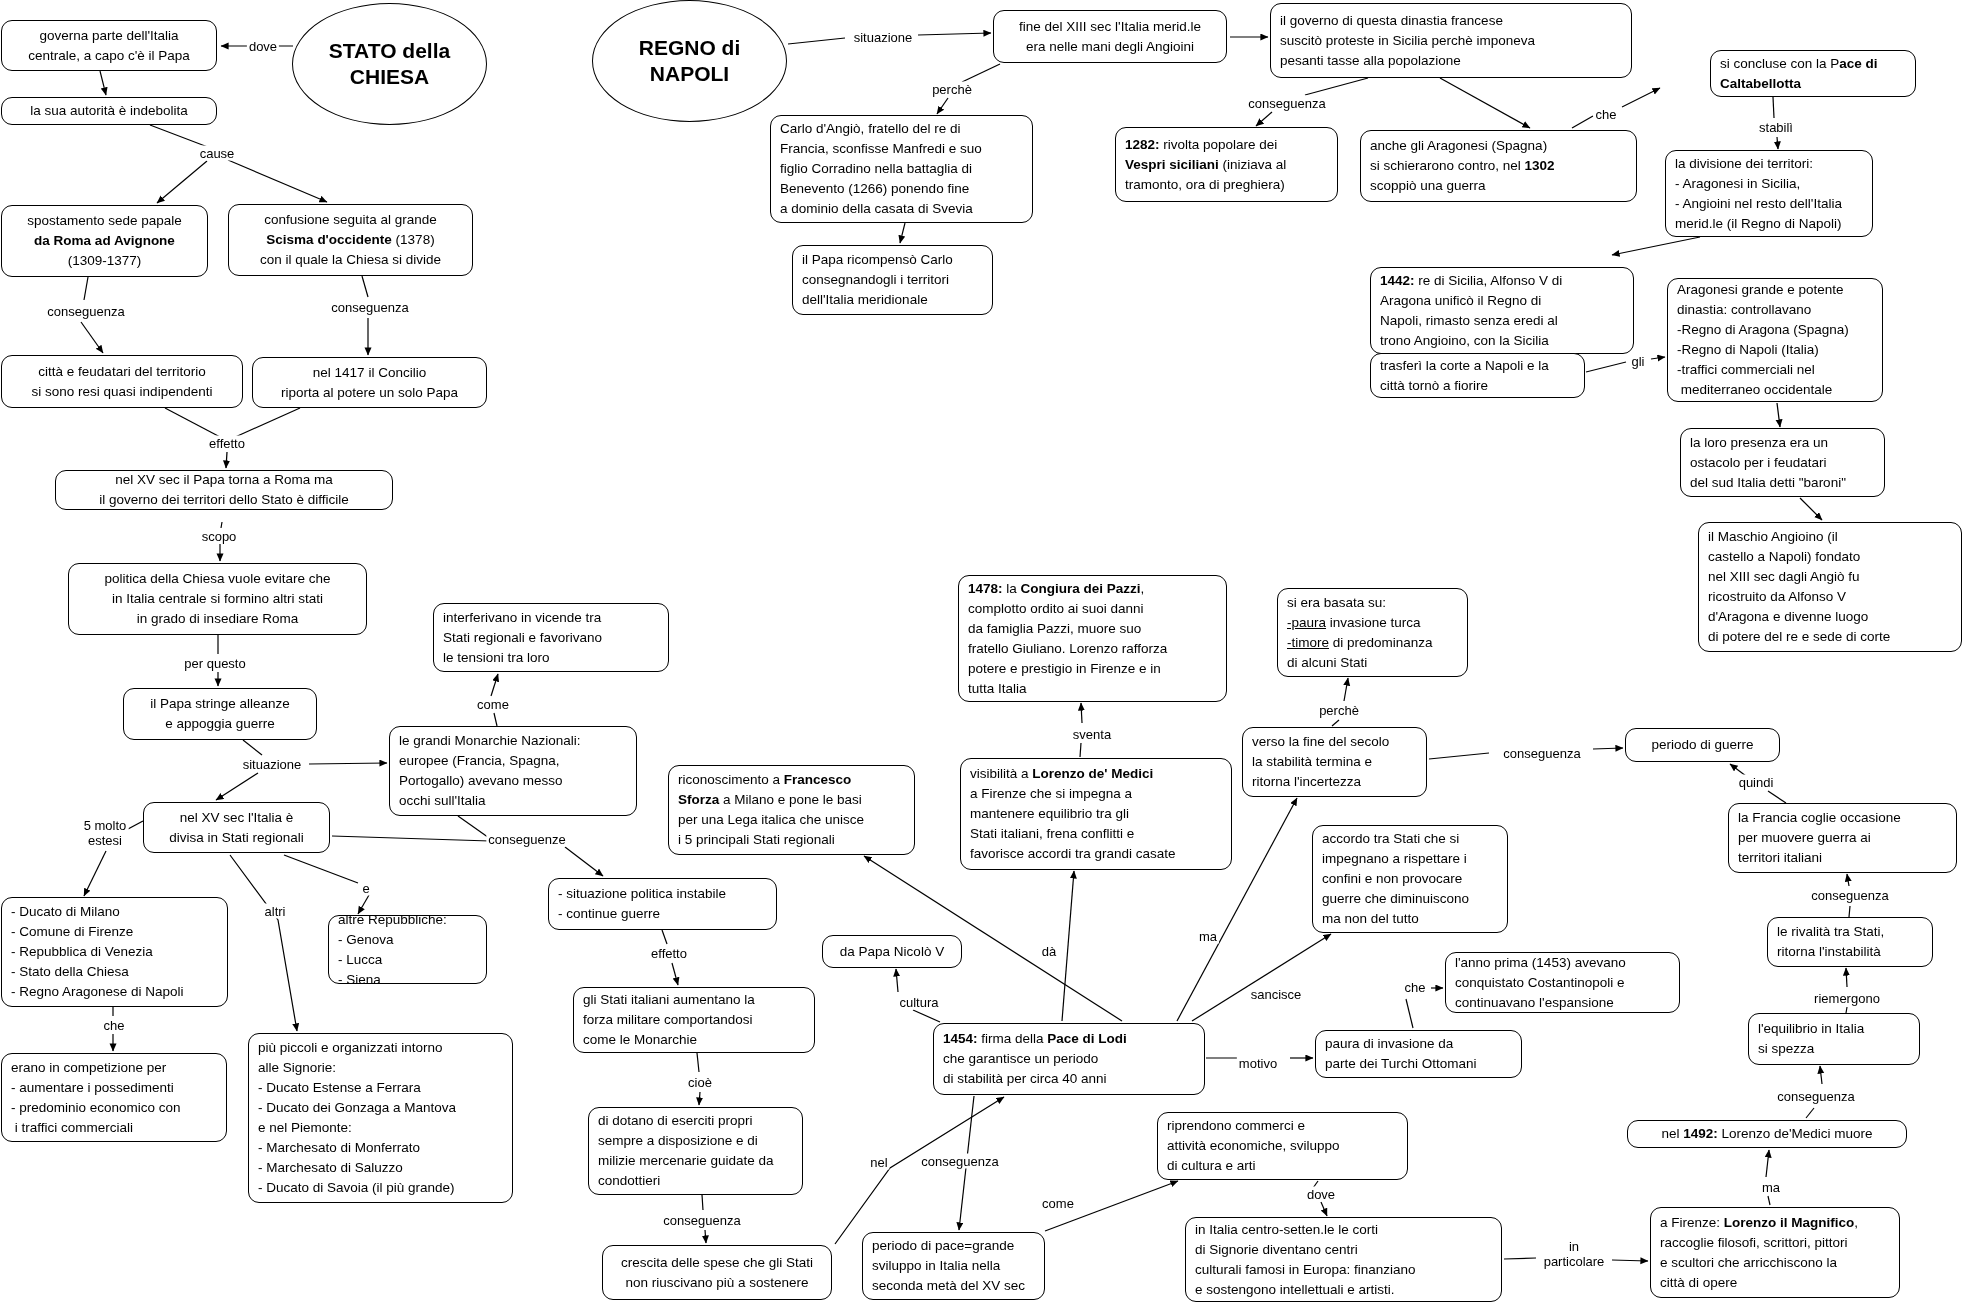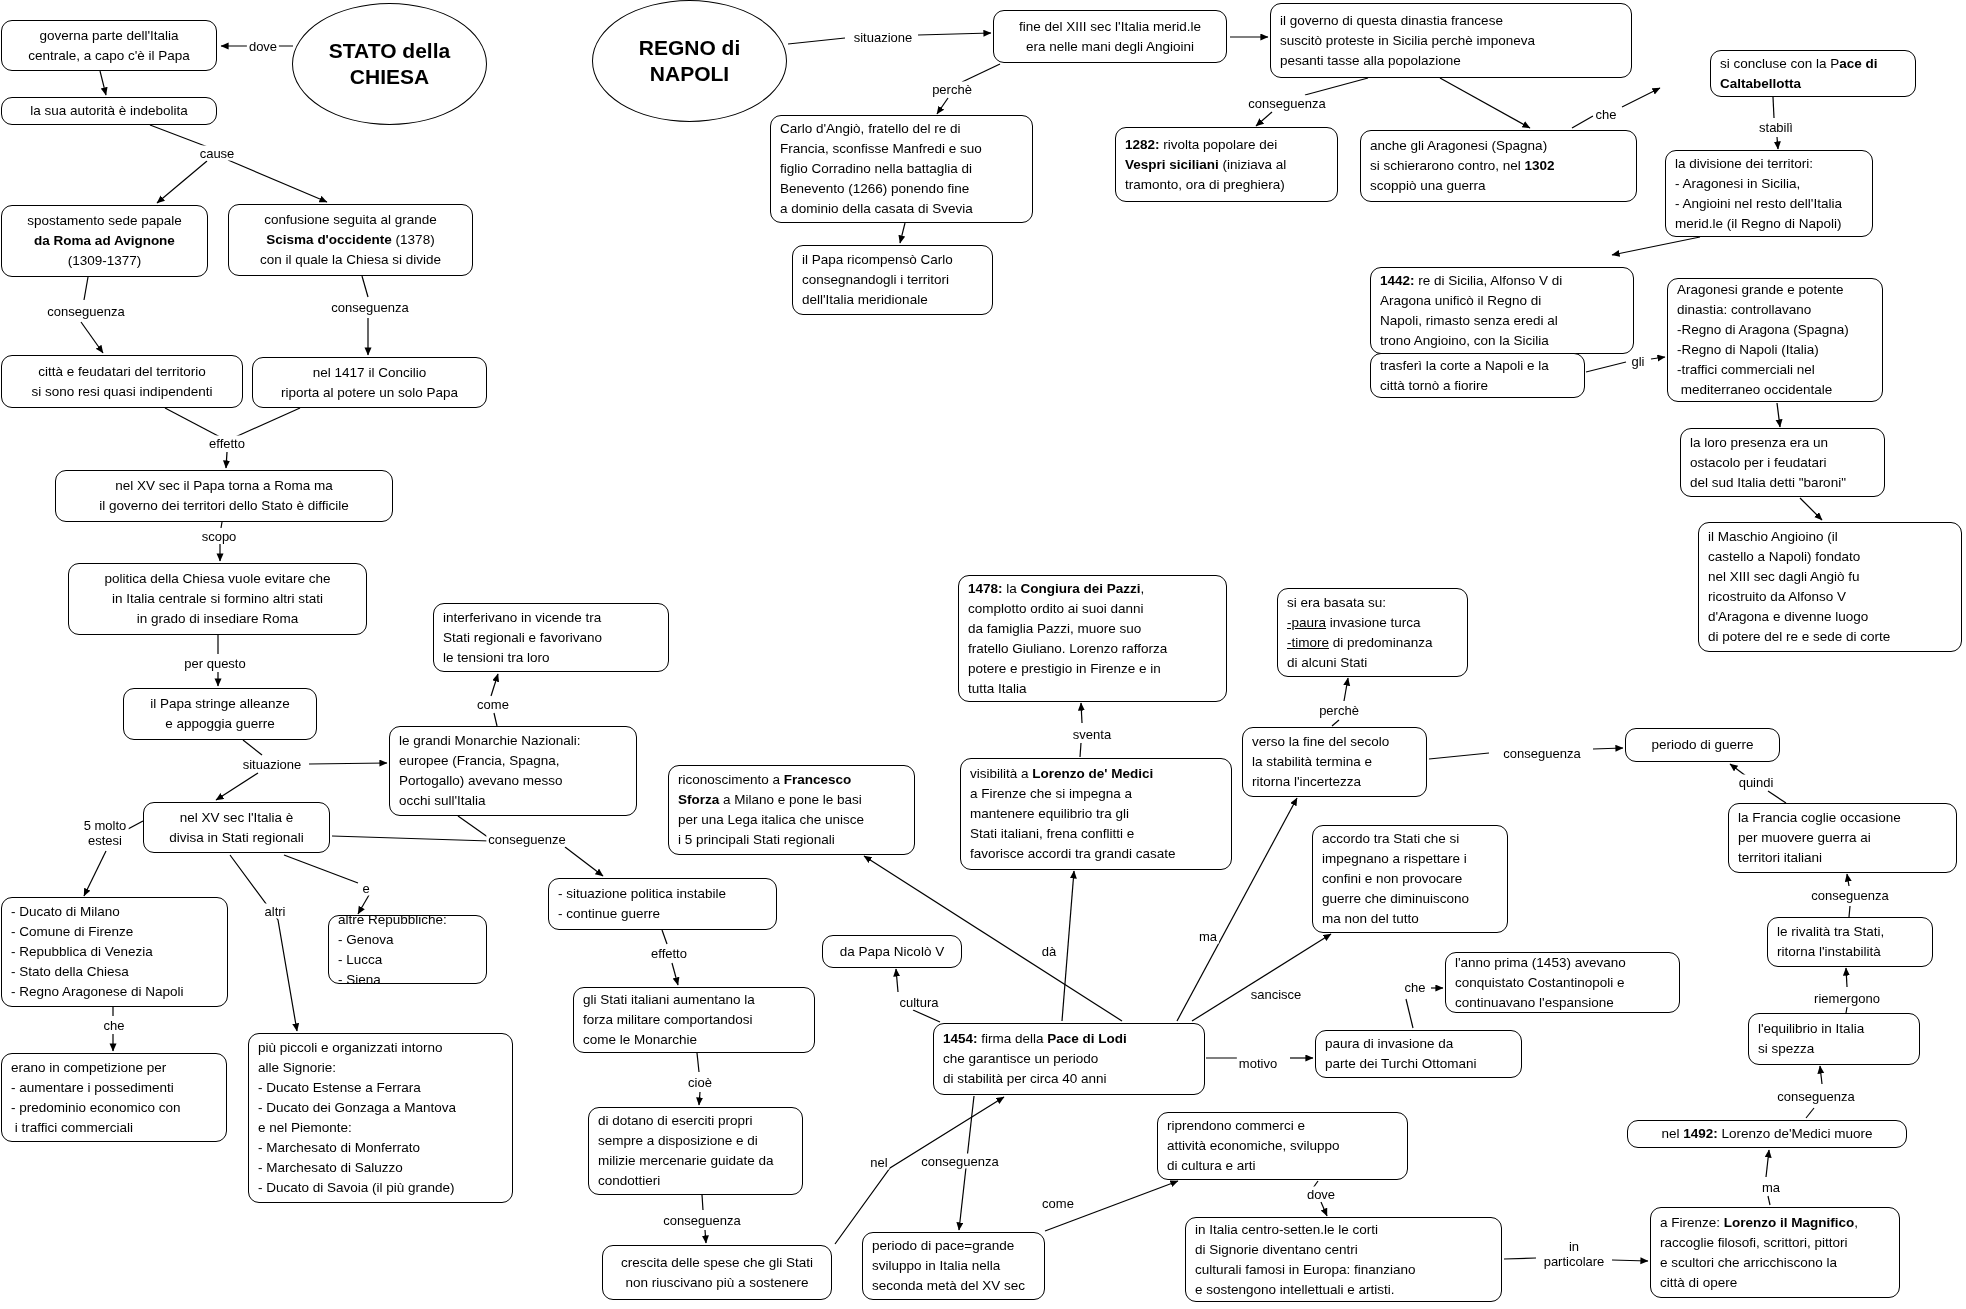--- a/index.html
+++ b/index.html
@@ -163,21 +163,21 @@
           <div class="nline">città e feudatari del territorio</div>
           <div class="nline">si sono resi quasi indipendenti</div>
         </div>
       </div>
       <div class="node ac" style="left: 252px; top: 357px; width: 235px; height: 51px;">
         <div style="width: 100%;">
           <div class="nline">nel 1417 il Concilio</div>
           <div class="nline">riporta al potere un solo Papa</div>
         </div>
       </div>
-      <div class="node ac" style="left: 55px; top: 470px; width: 338px; height: 52px;">
+      <div class="node ac" style="left: 55px; top: 470px; width: 338px; height: 40px;">
         <div style="width: 100%;">
           <div class="nline">nel XV sec il Papa torna a Roma ma</div>
           <div class="nline">il governo dei territori dello Stato è difficile</div>
         </div>
       </div>
       <div class="node ac" style="left: 68px; top: 563px; width: 299px; height: 72px;">
         <div style="width: 100%;">
           <div class="nline">politica della Chiesa vuole evitare che</div>
           <div class="nline">in Italia centrale si formino altri stati</div>
           <div class="nline">in grado di insediare Roma</div>

